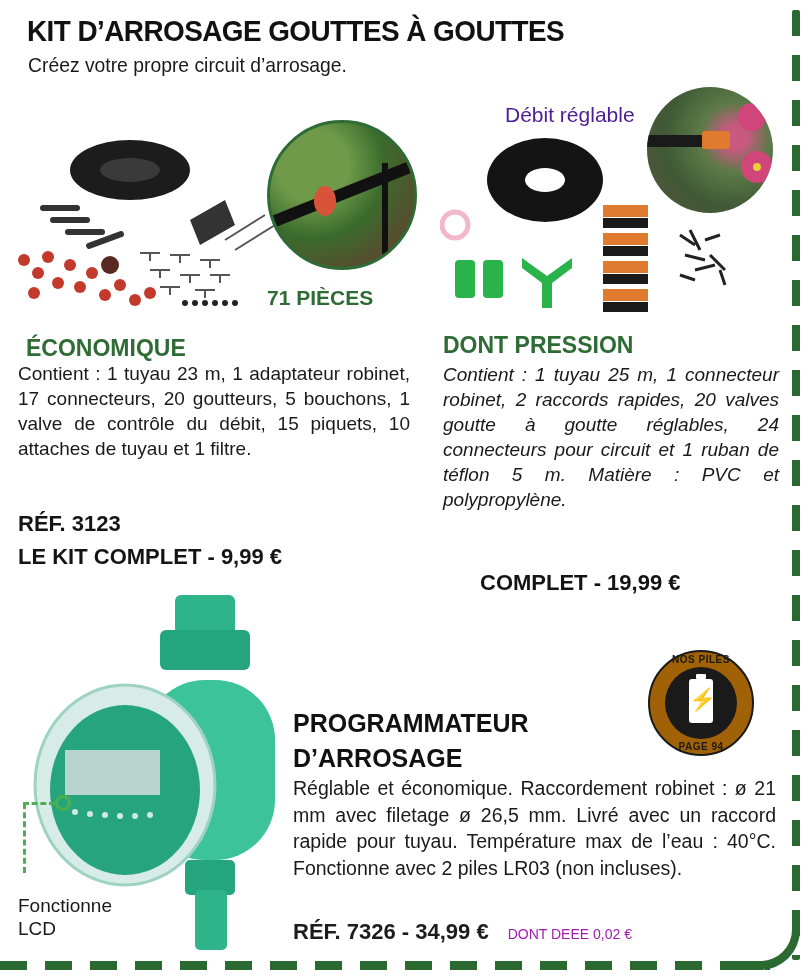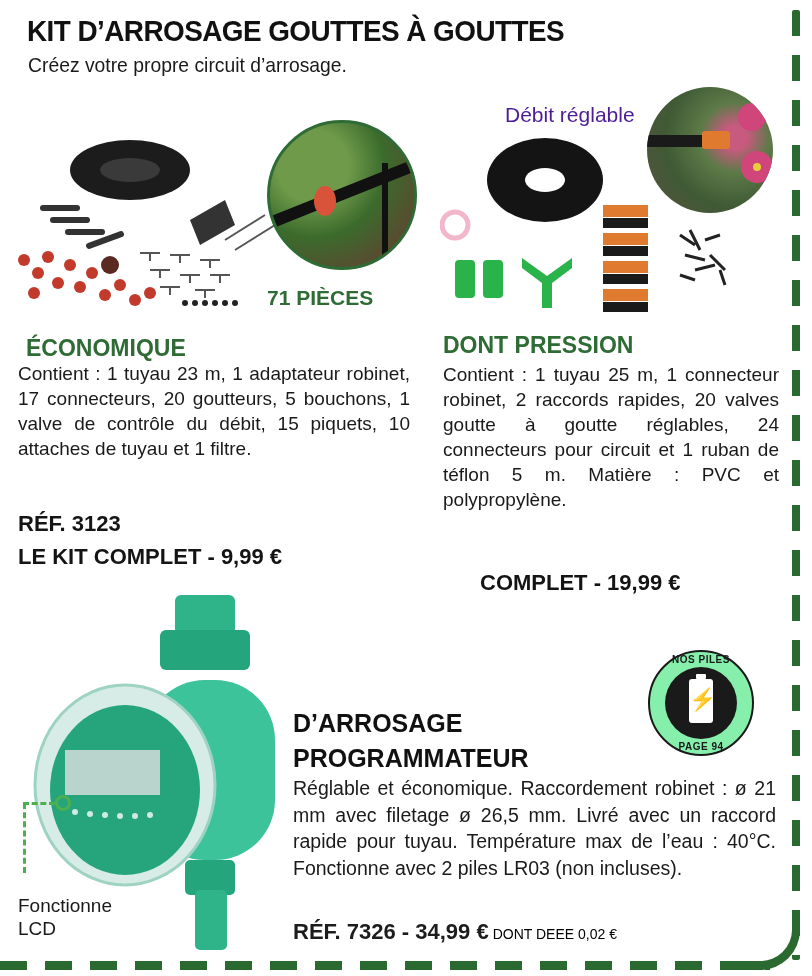--- a/index.html
+++ b/index.html
@@ -25,49 +25,49 @@
   .ref { font-size:22px; font-weight:700; color:#141414; white-space:nowrap; line-height:30px; }
 
   
   .k1-heading { left:26px; top:335px; }
   .k1-desc { left:18px; top:361px; width:392px; text-align:justify; }
   .k1-ref { left:18px; top:509px; }
   .k1-price { left:18px; top:542px; }
 
   
   .k2-heading { left:443px; top:332px; }
-  .k2-desc { left:443px; top:362px; width:336px; text-align:justify; }
+  .k2-desc { left:443px; top:362px; width:336px; text-align:justify;font-style:italic; }
   .k2-ref { left:443px; top:566px; }
 
   
   .p-heading { left:293px; top:706px; font-size:25px; font-weight:700; color:#111; line-height:35px; }
   .p-desc { left:293px; top:775px; width:483px; text-align:justify; font-size:19.5px; line-height:26.5px; }
   .p-ref { left:293px; top:919px; font-size:22px; font-weight:700; white-space:nowrap; }
-  .p-ref .deee { font-size:14px; font-weight:400; color:#000000; margin-left:4px; }
+  .p-ref .deee { font-size:14px; font-weight:400; color:#a21caf; margin-left:19px; }
 
   
   .img-kit1 { left:10px; top:125px; width:270px; height:190px; }
   .circle-photo { border-radius:50%; overflow:hidden; border:3px solid #2f6b35; }
   .k1-circle { left:267px; top:120px; width:150px; height:150px;
     background: radial-gradient(circle at 30% 30%, #6f9a4a 0 25%, #3b6b2c 50%, #5a4a30 80%); }
   .pieces-label { left:267px; top:286px; font-size:21px; font-weight:700; color:#2e6b35; white-space:nowrap; }
 
   .img-kit2 { left:440px; top:130px; width:310px; height:190px; }
   .debit-label { left:505px; top:103px; font-size:21px; color:#4c1d95; white-space:nowrap; }
   .k2-circle { left:647px; top:87px; width:126px; height:126px;
     background: radial-gradient(circle at 70% 40%, #c85a7f 0 10%, #5d7a48 30%, #3f5a35 60%, #5a5040 100%); border:none; }
 
   .img-timer { left:20px; top:590px; width:260px; height:380px; }
   .lcd-label { left:18px; top:894px; font-size:19px; color:#1a1a1a; line-height:23px; }
   .lcd-pointer-v { left:23px; top:803px; width:0; height:70px; border-left:3px dashed #4caf50; }
   .lcd-pointer-h { left:23px; top:802px; width:32px; height:0; border-top:3px dashed #4caf50; }
   .lcd-pointer-dot { left:55px; top:795px; width:16px; height:16px; border-radius:50%; border:3px solid #4caf50; }
 
   
-  .badge { left:648px; top:650px; width:106px; height:106px; border-radius:50%; border:2.5px solid #1a1a1a; background:#86efac; }
+  .badge { left:648px; top:650px; width:106px; height:106px; border-radius:50%; border:2.5px solid #1a1a1a; background:#a16207; }
   .badge-inner { position:absolute; left:15px; top:15px; width:72px; height:72px; border-radius:50%; background:#1a1a1a; }
   .badge-battery { position:absolute; left:24px; top:12px; width:24px; height:44px; background:#fff; border-radius:3px; }
   .badge-battery::before { content:""; position:absolute; left:7px; top:-5px; width:10px; height:5px; background:#fff; border-radius:1px; }
   .badge-bolt { position:absolute; left:0; top:8px; width:24px; text-align:center; font-size:22px; color:#1a1a1a; line-height:26px; }
   .badge-top { position:absolute; left:0; top:2px; width:100%; text-align:center; font-size:10px; font-weight:700; color:#1a1a1a; letter-spacing:0.5px; }
   .badge-bottom { position:absolute; left:0; bottom:2px; width:100%; text-align:center; font-size:10px; font-weight:700; color:#1a1a1a; letter-spacing:0.5px; }
 </style>
 </head>
 <body>
 
@@ -200,22 +200,22 @@
 </div>
 <div class="abs lcd-pointer-h"></div>
 <div class="abs lcd-pointer-v"></div>
 <div class="abs lcd-pointer-dot"></div>
 <div class="abs lcd-label">
   <div>Fonctionne</div>
   <div>LCD</div>
 </div>
 
 <div class="abs p-heading">
+  <div>PROGRAMMATEUR</div>
   <div>D’ARROSAGE</div>
-  <div>PROGRAMMATEUR</div>
 </div>
 <div class="abs body-text p-desc">Réglable et économique. Raccordement robinet : ø 21 mm avec filetage ø 26,5 mm. Livré avec un raccord rapide pour tuyau. Température max de l’eau : 40°C. Fonctionne avec 2 piles LR03 (non incluses).</div>
 <div class="abs p-ref">
   <span>RÉF. 7326 - 34,99 €</span><span class="deee">DONT DEEE 0,02 €</span>
 </div>
 
 <div class="abs badge">
   <div class="badge-top">NOS PILES</div>
   <div class="badge-inner">
     <div class="badge-battery">

